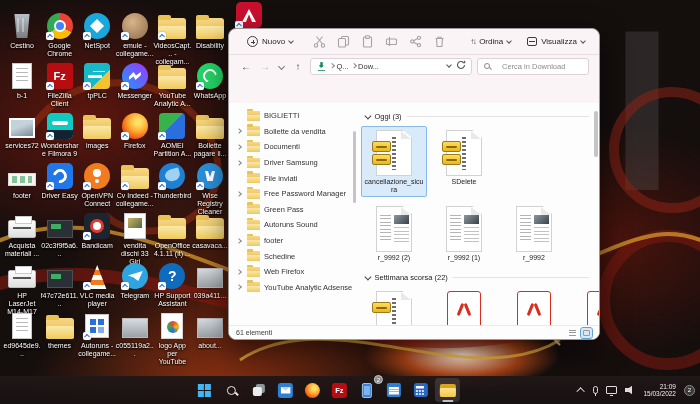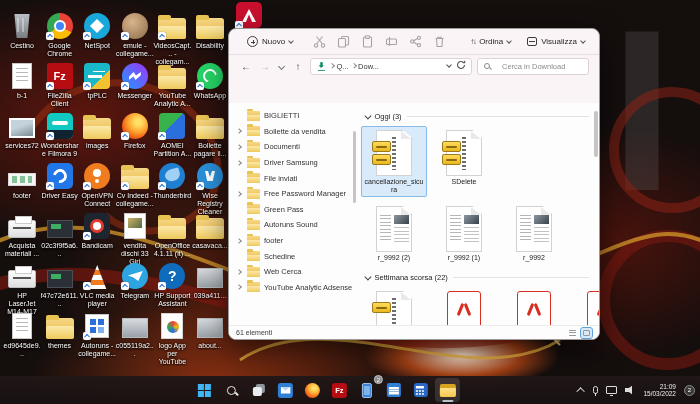--- a/index.html
+++ b/index.html
@@ -693,21 +693,21 @@
           <div class="srow">
     <span class="sx"></span>
     <span class="sfold"></span>
     <span class="slbl">Schedine</span>
   </div>
           <div class="srow">
     <span class="sx">
               <span class="schev"></span>
             </span>
     <span class="sfold"></span>
-    <span class="slbl">Web Cerca</span>
+    <span class="slbl">Web Firefox</span>
   </div>
           <div class="srow">
     <span class="sx">
               <span class="schev"></span>
             </span>
     <span class="sfold"></span>
     <span class="slbl">YouTube Analytic Adsense</span>
   </div>
           <div class="sbar"></div>
         </div>

